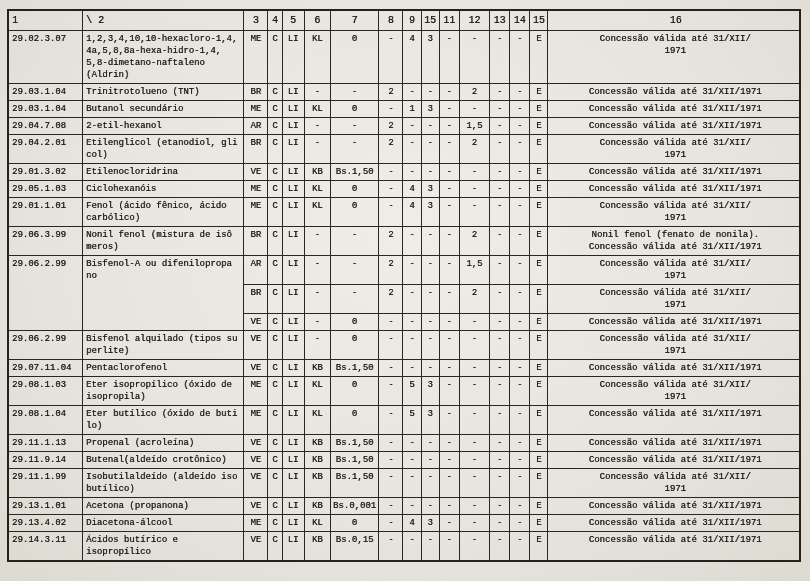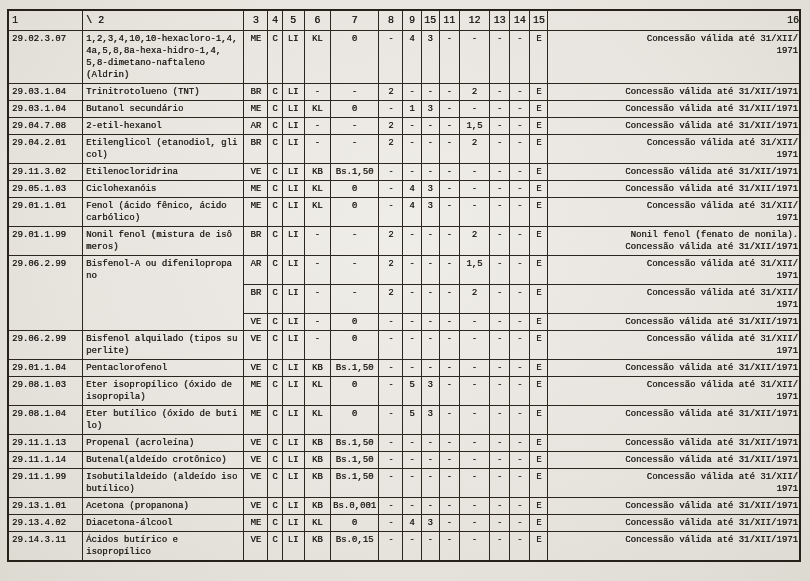--- a/index.html
+++ b/index.html
@@ -20,21 +20,21 @@
     font-size:9px;line-height:12px;
     padding:2px 1px;
     text-align:center;
     white-space:pre-line;
     overflow:hidden;
     text-shadow:0.35px 0 rgba(25,21,15,0.75);
   }
   th{font-size:10px;line-height:13px;font-weight:normal;padding:3px 0;}
   .col-1{text-align:left;padding-left:3px;}
   .col-2{text-align:left;padding-left:3px;}
-  .col-16{text-align:right;padding-left:4px;}
+  .col-16{text-align:center;padding-left:4px;}
 </style>
 </head>
 <body>
 
 <div class="page">
   <table>
     <colgroup>
       <col style="width:74px">
         <col style="width:160px">
         <col style="width:24px">
@@ -163,21 +163,21 @@
           <td class="col-10">-</td>
           <td class="col-11">-</td>
           <td class="col-12">2</td>
           <td class="col-13">-</td>
           <td class="col-14">-</td>
           <td class="col-15">E</td>
           <td class="col-16">Concessão válida até 31/XII/
 1971</td>
         </tr>
         <tr>
-          <td class="col-1">29.11.3.02</td>
+          <td class="col-1">29.01.3.02</td>
           <td class="col-2">Etilenocloridrina</td>
           <td class="col-3">VE</td>
           <td class="col-4">C</td>
           <td class="col-5">LI</td>
           <td class="col-6">KB</td>
           <td class="col-7">Bs.1,50</td>
           <td class="col-8">-</td>
           <td class="col-9">-</td>
           <td class="col-10">-</td>
           <td class="col-11">-</td>
@@ -219,21 +219,21 @@
           <td class="col-10">3</td>
           <td class="col-11">-</td>
           <td class="col-12">-</td>
           <td class="col-13">-</td>
           <td class="col-14">-</td>
           <td class="col-15">E</td>
           <td class="col-16">Concessão válida até 31/XII/
 1971</td>
         </tr>
         <tr>
-          <td class="col-1">29.01.1.99</td>
+          <td class="col-1">29.06.3.99</td>
           <td class="col-2">Nonil fenol (mistura de isô
 meros)</td>
           <td class="col-3">BR</td>
           <td class="col-4">C</td>
           <td class="col-5">LI</td>
           <td class="col-6">-</td>
           <td class="col-7">-</td>
           <td class="col-8">2</td>
           <td class="col-9">-</td>
           <td class="col-10">-</td>
@@ -312,21 +312,21 @@
           <td class="col-10">-</td>
           <td class="col-11">-</td>
           <td class="col-12">-</td>
           <td class="col-13">-</td>
           <td class="col-14">-</td>
           <td class="col-15">E</td>
           <td class="col-16">Concessão válida até 31/XII/
 1971</td>
         </tr>
         <tr>
-          <td class="col-1">29.01.1.04</td>
+          <td class="col-1">29.07.11.04</td>
           <td class="col-2">Pentaclorofenol</td>
           <td class="col-3">VE</td>
           <td class="col-4">C</td>
           <td class="col-5">LI</td>
           <td class="col-6">KB</td>
           <td class="col-7">Bs.1,50</td>
           <td class="col-8">-</td>
           <td class="col-9">-</td>
           <td class="col-10">-</td>
           <td class="col-11">-</td>
@@ -387,21 +387,21 @@
           <td class="col-9">-</td>
           <td class="col-10">-</td>
           <td class="col-11">-</td>
           <td class="col-12">-</td>
           <td class="col-13">-</td>
           <td class="col-14">-</td>
           <td class="col-15">E</td>
           <td class="col-16">Concessão válida até 31/XII/1971</td>
         </tr>
         <tr>
-          <td class="col-1">29.11.1.14</td>
+          <td class="col-1">29.11.9.14</td>
           <td class="col-2">Butenal(aldeído crotônico)</td>
           <td class="col-3">VE</td>
           <td class="col-4">C</td>
           <td class="col-5">LI</td>
           <td class="col-6">KB</td>
           <td class="col-7">Bs.1,50</td>
           <td class="col-8">-</td>
           <td class="col-9">-</td>
           <td class="col-10">-</td>
           <td class="col-11">-</td>

